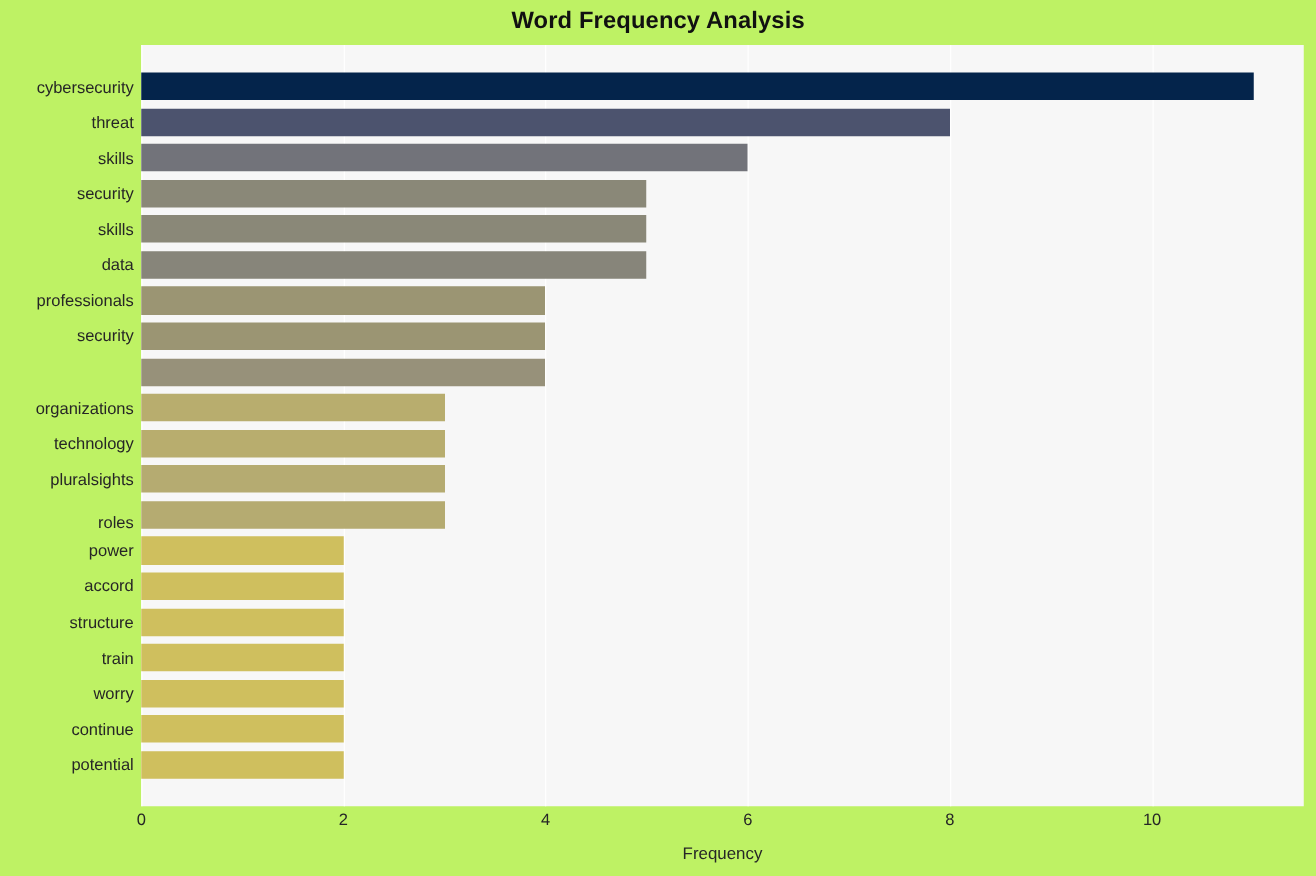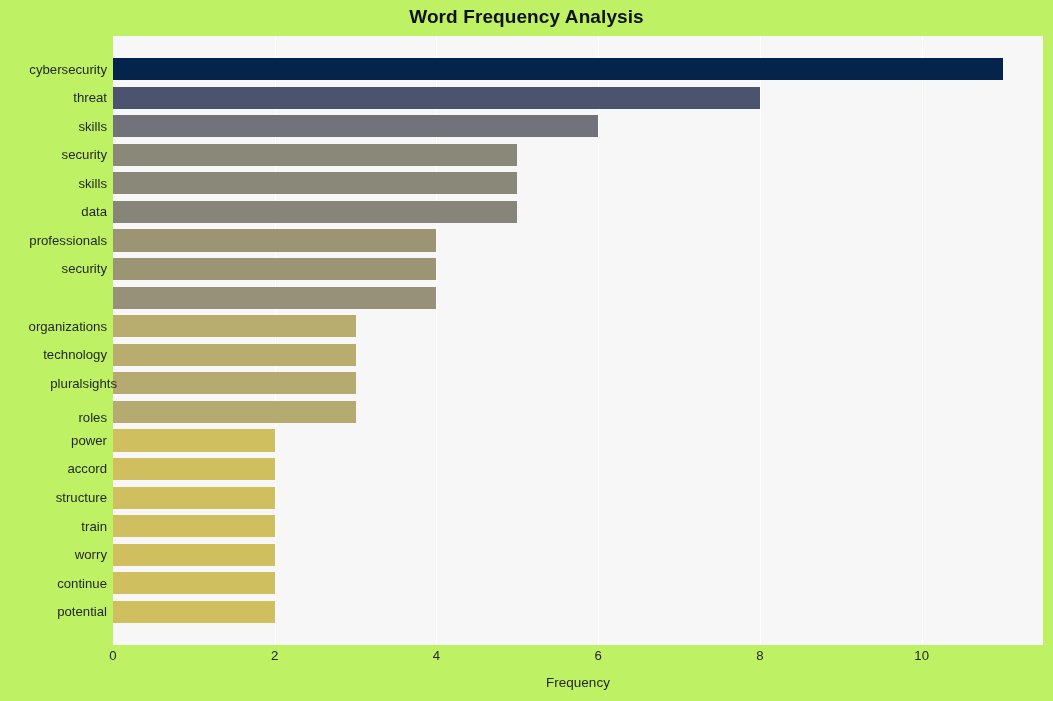--- a/index.html
+++ b/index.html
@@ -215,21 +215,21 @@
       </div>
       <div class="ylabel-row" style="top: 218.806px;">
         <span class="ylabel-text">security</span>
       </div>
       <div class="ylabel-row" style="top: 275.935px;">
         <span class="ylabel-text">organizations</span>
       </div>
       <div class="ylabel-row" style="top: 304.5px;">
         <span class="ylabel-text">technology</span>
       </div>
-      <div class="ylabel-row" style="top: 333.065px; padding-left: 10px;">
+      <div class="ylabel-row" style="top: 333.065px;">
         <span class="ylabel-text">pluralsights</span>
       </div>
       <div class="ylabel-row" style="top: 367px;">
         <span class="ylabel-text">roles</span>
       </div>
       <div class="ylabel-row" style="top: 390.194px;">
         <span class="ylabel-text">power</span>
       </div>
       <div class="ylabel-row" style="top: 418.759px;">
         <span class="ylabel-text">accord</span>

